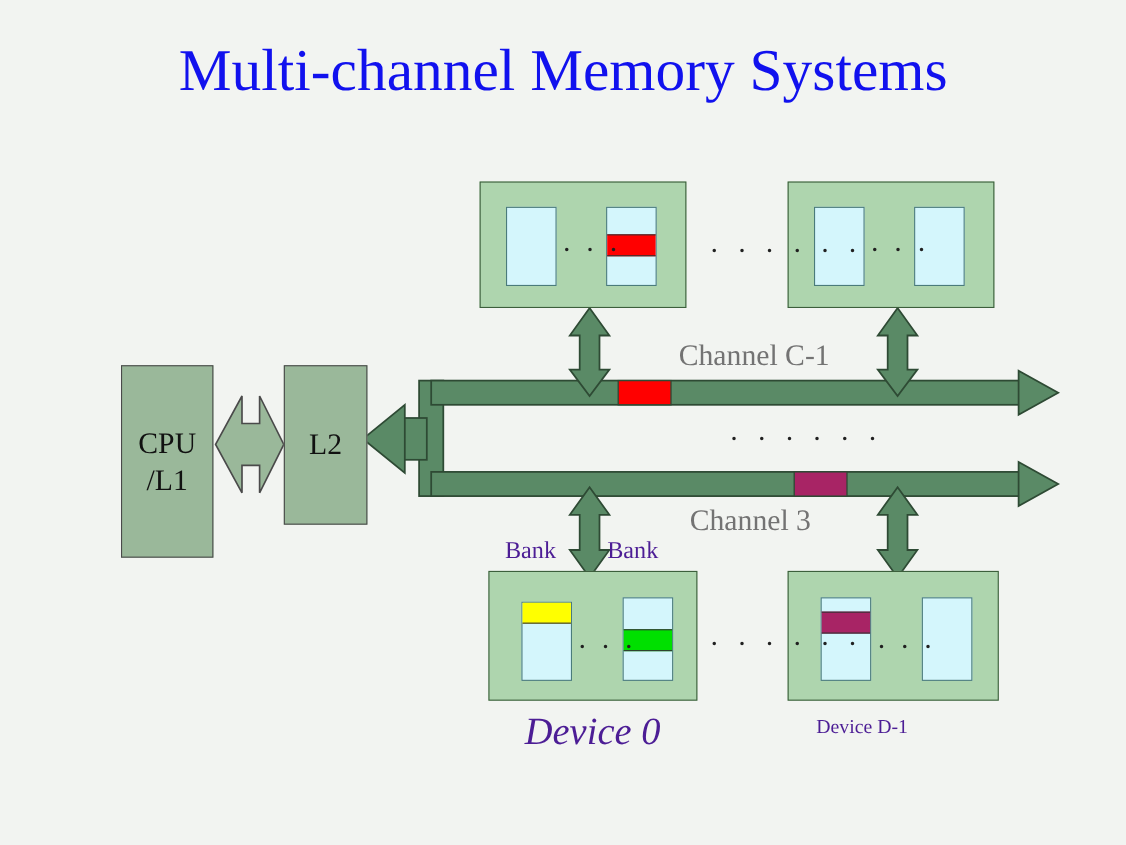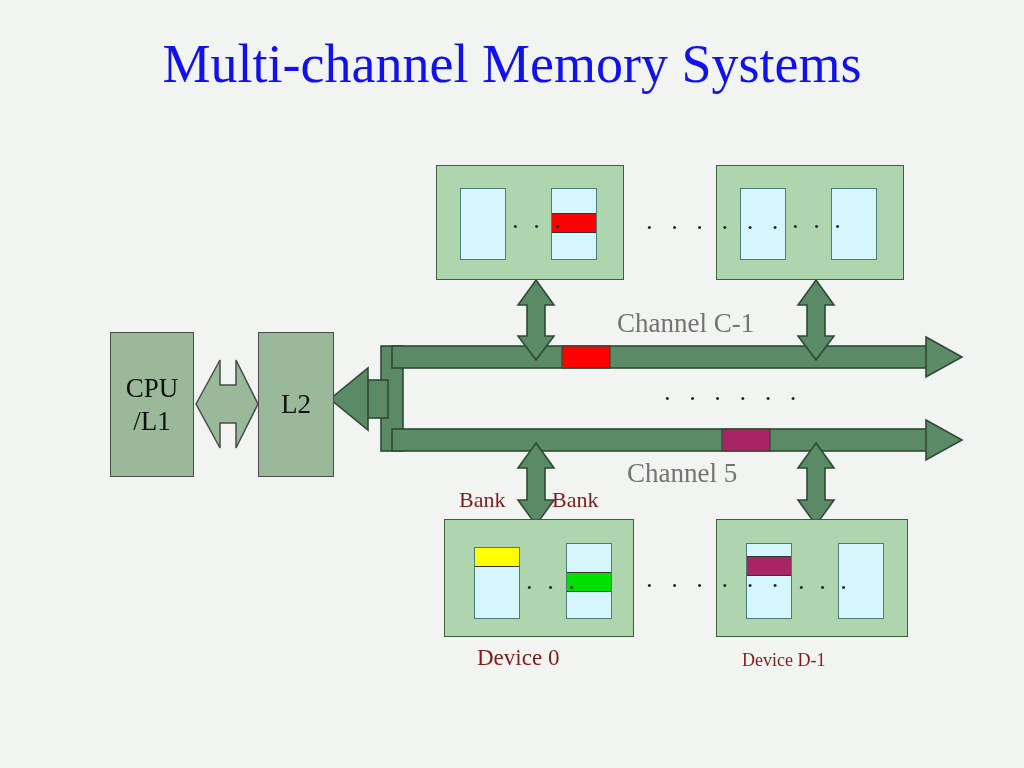--- a/index.html
+++ b/index.html
@@ -40,21 +40,21 @@
     border: 1.5px solid #4a4a4a;
     box-sizing: border-box;
     display: flex;
     flex-direction: column;
     align-items: center;
     justify-content: center;
     color: #111111;
     font-size: 27px;
     line-height: 33px;
   }
-  #cpu-l1 { left: 110px; top: 332px; width: 84px; height: 145px; }
+  #cpu-l1 { left: 110px; top: 332px; width: 84px; height: 175px; }
   #l2     { left: 258px; top: 332px; width: 76px; height: 145px; }
 
   
   .device-box {
     background: #aed5ae;
     border: 1.5px solid #3c5f3c;
     box-sizing: border-box;
     position: absolute;
   }
   .bank {
@@ -77,21 +77,21 @@
     color: #202020;
     font-size: 26px;
     line-height: 26px;
     letter-spacing: 3px;
     white-space: nowrap;
   }
 
   
   .label-dark {
     position: absolute;
-    color: #7f1d1d;
+    color: #4c1d95;
     white-space: nowrap;
   }
   .label-green {
     position: absolute;
     color: #737373;
     white-space: nowrap;
   }
 
   
   #overlay {
@@ -167,21 +167,21 @@
   <div class="device-box" style="left:716px; top:165px; width:188px; height:115px;">
     <div class="bank" style="left:23px; top:22px; width:46px; height:72px;"></div>
     <div class="bank" style="left:114px; top:22px; width:46px; height:72px;"></div>
     <div class="dots-inline" style="left:74px; top:48px;">· · ·</div>
   </div>
 
   <div class="dots-inline" style="left:645px; top:215px; letter-spacing:5px;">· · · · · ·</div>
 
   <div class="label-green" style="left:617px; top:308px; font-size:27px;">Channel C-1</div>
 
-  <div class="label-green" style="left:627px; top:458px; font-size:27px;">Channel 5</div>
+  <div class="label-green" style="left:627px; top:458px; font-size:27px;">Channel 3</div>
 
   <div class="dots-inline" style="left:663px; top:386px; letter-spacing:5px;">· · · · · ·</div>
 
   <div class="label-dark" style="left:459px; top:487px; font-size:22px;">Bank</div>
   <div class="label-dark" style="left:483px; top:515px; font-size:22px;">0</div>
 
   <div class="label-dark" style="left:552px; top:487px; font-size:22px;">Bank</div>
   <div class="label-dark" style="left:568px; top:515px; font-size:22px;">B-1</div>
 
   <div class="device-box" style="left:444px; top:519px; width:190px; height:118px;">
@@ -197,17 +197,17 @@
   <div class="device-box" style="left:716px; top:519px; width:192px; height:118px;">
     <div class="bank" style="left:29px; top:23px; width:46px; height:76px;">
       <div class="bank-row" style="top:12px; height:20px; background:#a82465;"></div>
     </div>
     <div class="bank" style="left:121px; top:23px; width:46px; height:76px;"></div>
     <div class="dots-inline" style="left:80px; top:55px;">· · ·</div>
   </div>
 
   <div class="dots-inline" style="left:645px; top:573px; letter-spacing:5px;">· · · · · ·</div>
 
-  <div class="label-dark" style="left:477px; top:645px; font-size:23px;">Device 0</div>
+  <div class="label-dark" style="left:477px; top:645px; font-size:35px;font-style:italic;">Device 0</div>
 
   <div class="label-dark" style="left:742px; top:650px; font-size:18px;">Device D-1</div>
 
 </div>
 
 </body></html>

